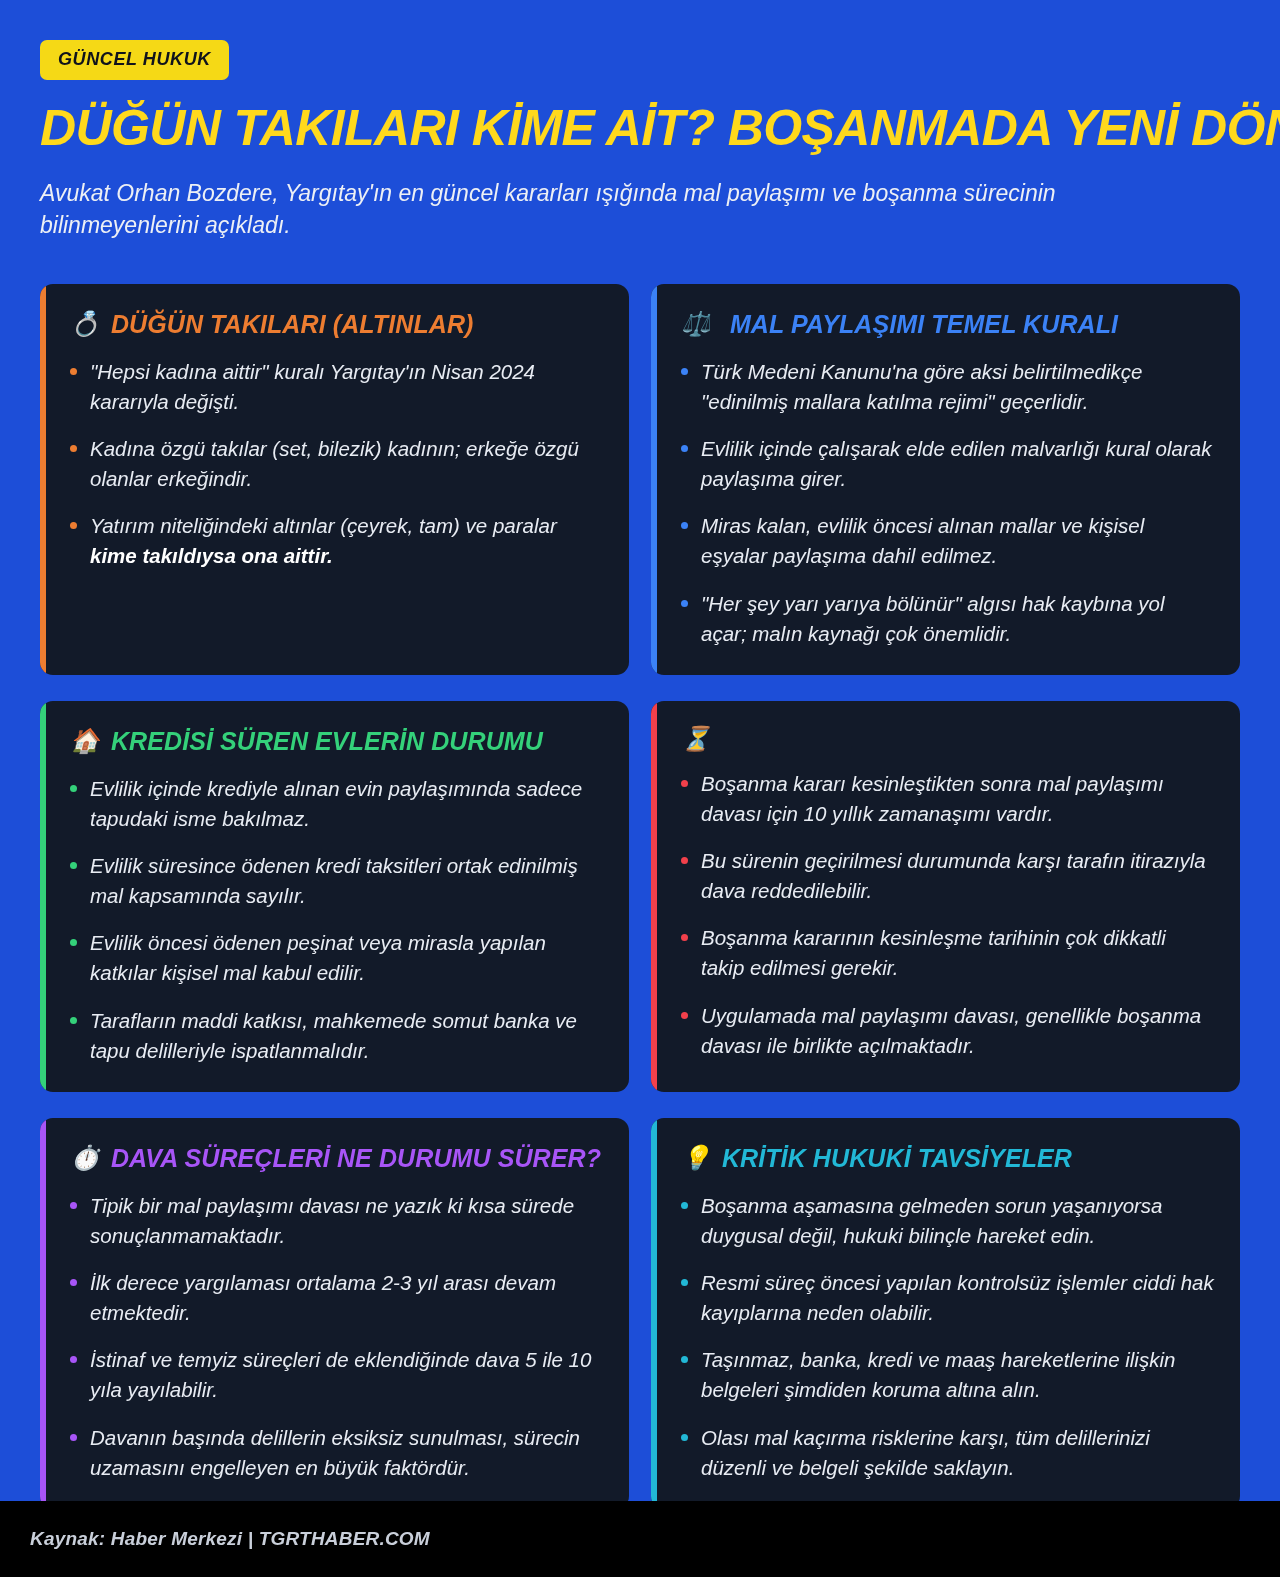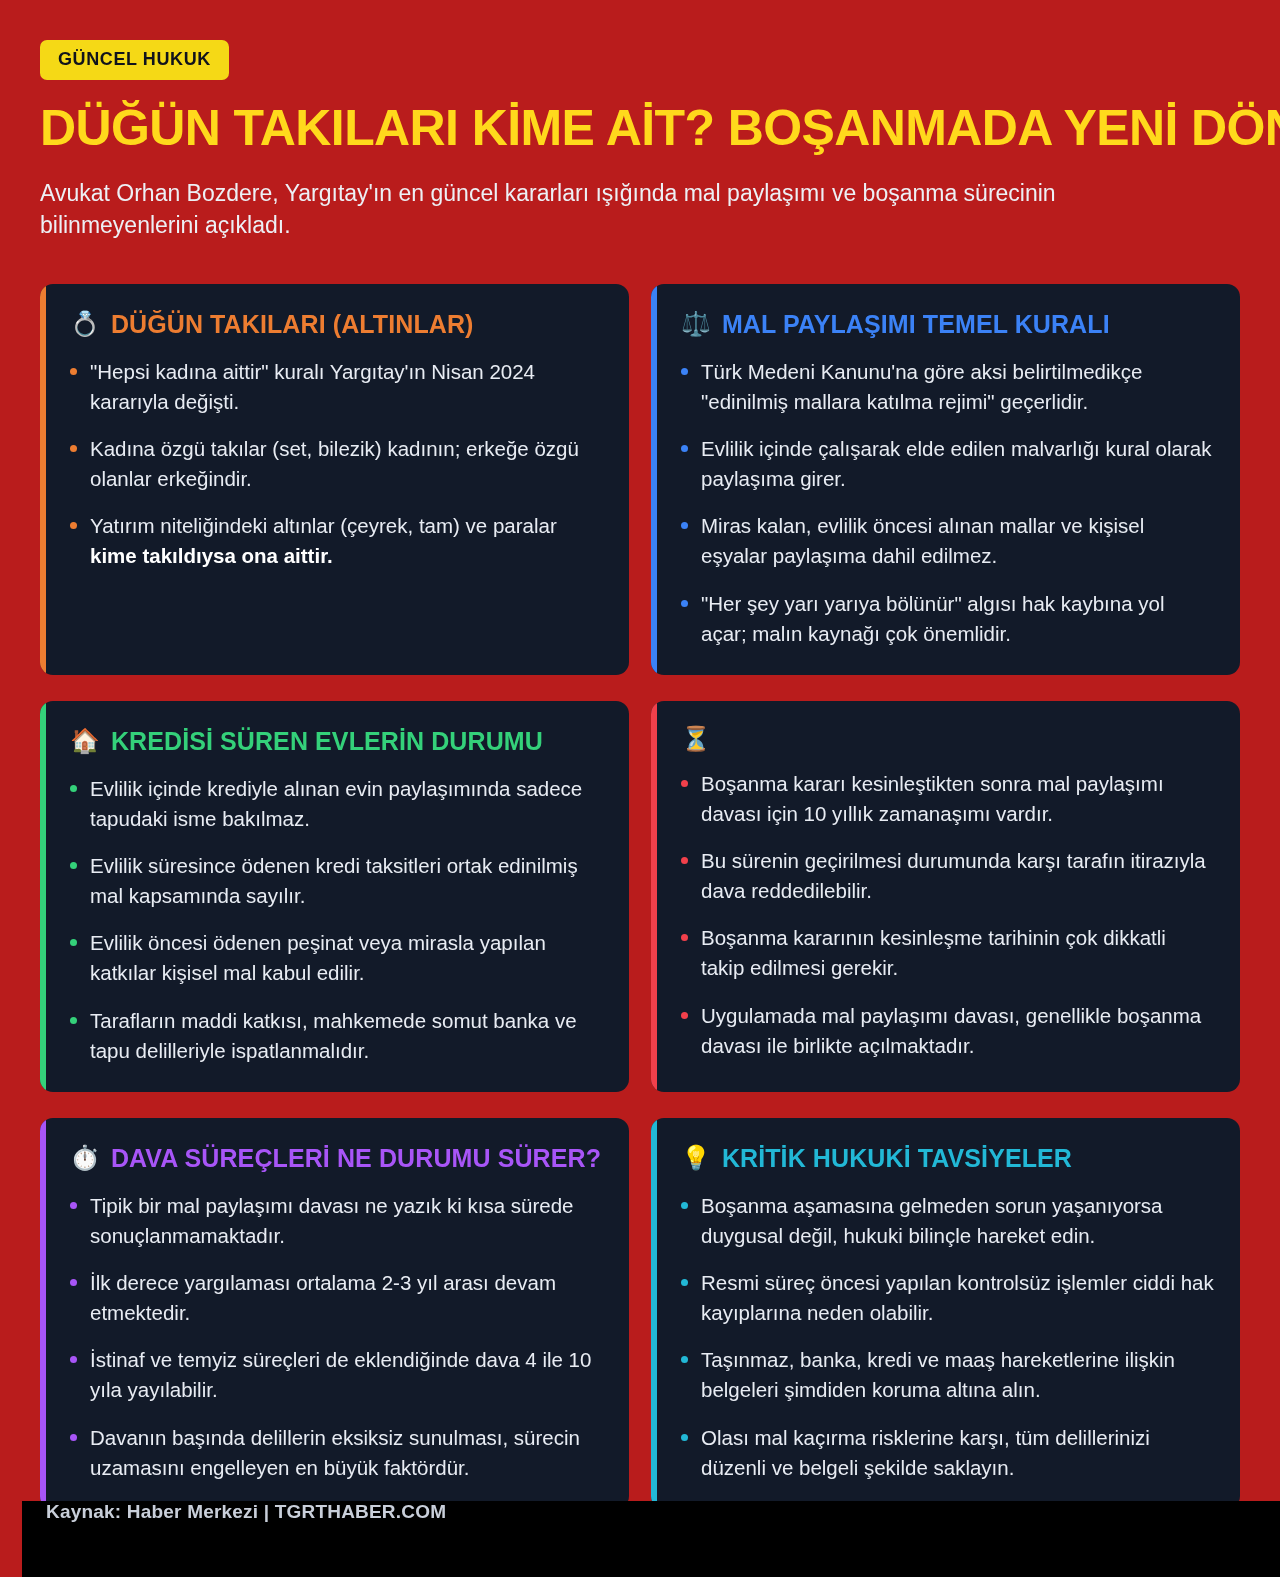--- a/index.html
+++ b/index.html
@@ -9,22 +9,23 @@
     height:1577px;
     background:#000000;
     font-family:"Liberation Sans", sans-serif;
     overflow:hidden;
   }
 
   #page {
     position:relative;
     width:1280px;
     height:1577px;
-    background:#b91c1c;
+    background:#1d4ed8;
     overflow:hidden;
+    font-style:italic;
   }
 
   
   .header {
     padding:40px 40px 0 40px;
   }
 
   .badge {
     display:inline-block;
     background:#F5D916;
@@ -124,23 +125,22 @@
   }
   .btext b { font-weight:bold; color:#FFFFFF; }
 
   
   .footer {
     position:absolute;
     left:0; right:0; bottom:0;
     height:76px;
     background:#000000;
     display:flex;
-    align-items:flex-start;
-    padding-left:24px;
-    margin-left:22px;
+    align-items:center;
+    padding-left:30px;
   }
   .footer-text {
     color:#C9CFDA;
     font-size:19px;
     font-weight:bold;
     letter-spacing:0.2px;
   }
 </style>
 </head>
 <body>
@@ -172,21 +172,21 @@
           <li>
             <span class="dot" style="background: rgb(237, 125, 49);"></span>
             <span class="btext"><span>Yatırım niteliğindeki altınlar (çeyrek, tam) ve paralar </span><b>kime takıldıysa ona aittir.</b></span>
           </li>
         </ul>
       </div>
       <div class="card">
         <div class="accent" style="background: rgb(59, 130, 246);"></div>
         <div class="card-title">
           <span class="card-icon">⚖️</span>
-          <span class="card-title-text" style="color: rgb(59, 130, 246);">MAL PAYLAŞIMI TEMEL KURALI</span>
+          <span class="card-title-text" style="color: rgb(59, 130, 246); margin-left: 8px;">MAL PAYLAŞIMI TEMEL KURALI</span>
         </div>
         <ul class="bullets">
           <li>
             <span class="dot" style="background: rgb(59, 130, 246);"></span>
             <span class="btext">Türk Medeni Kanunu'na göre aksi belirtilmedikçe "edinilmiş mallara katılma rejimi" geçerlidir.</span>
           </li>
           <li>
             <span class="dot" style="background: rgb(59, 130, 246);"></span>
             <span class="btext">Evlilik içinde çalışarak elde edilen malvarlığı kural olarak paylaşıma girer.</span>
           </li>
@@ -259,21 +259,21 @@
           <li>
             <span class="dot" style="background: rgb(168, 85, 247);"></span>
             <span class="btext">Tipik bir mal paylaşımı davası ne yazık ki kısa sürede sonuçlanmamaktadır.</span>
           </li>
           <li>
             <span class="dot" style="background: rgb(168, 85, 247);"></span>
             <span class="btext">İlk derece yargılaması ortalama 2-3 yıl arası devam etmektedir.</span>
           </li>
           <li>
             <span class="dot" style="background: rgb(168, 85, 247);"></span>
-            <span class="btext">İstinaf ve temyiz süreçleri de eklendiğinde dava 4 ile 10 yıla yayılabilir.</span>
+            <span class="btext">İstinaf ve temyiz süreçleri de eklendiğinde dava 5 ile 10 yıla yayılabilir.</span>
           </li>
           <li>
             <span class="dot" style="background: rgb(168, 85, 247);"></span>
             <span class="btext">Davanın başında delillerin eksiksiz sunulması, sürecin uzamasını engelleyen en büyük faktördür.</span>
           </li>
         </ul>
       </div>
       <div class="card">
         <div class="accent" style="background: rgb(34, 184, 214);"></div>
         <div class="card-title">

